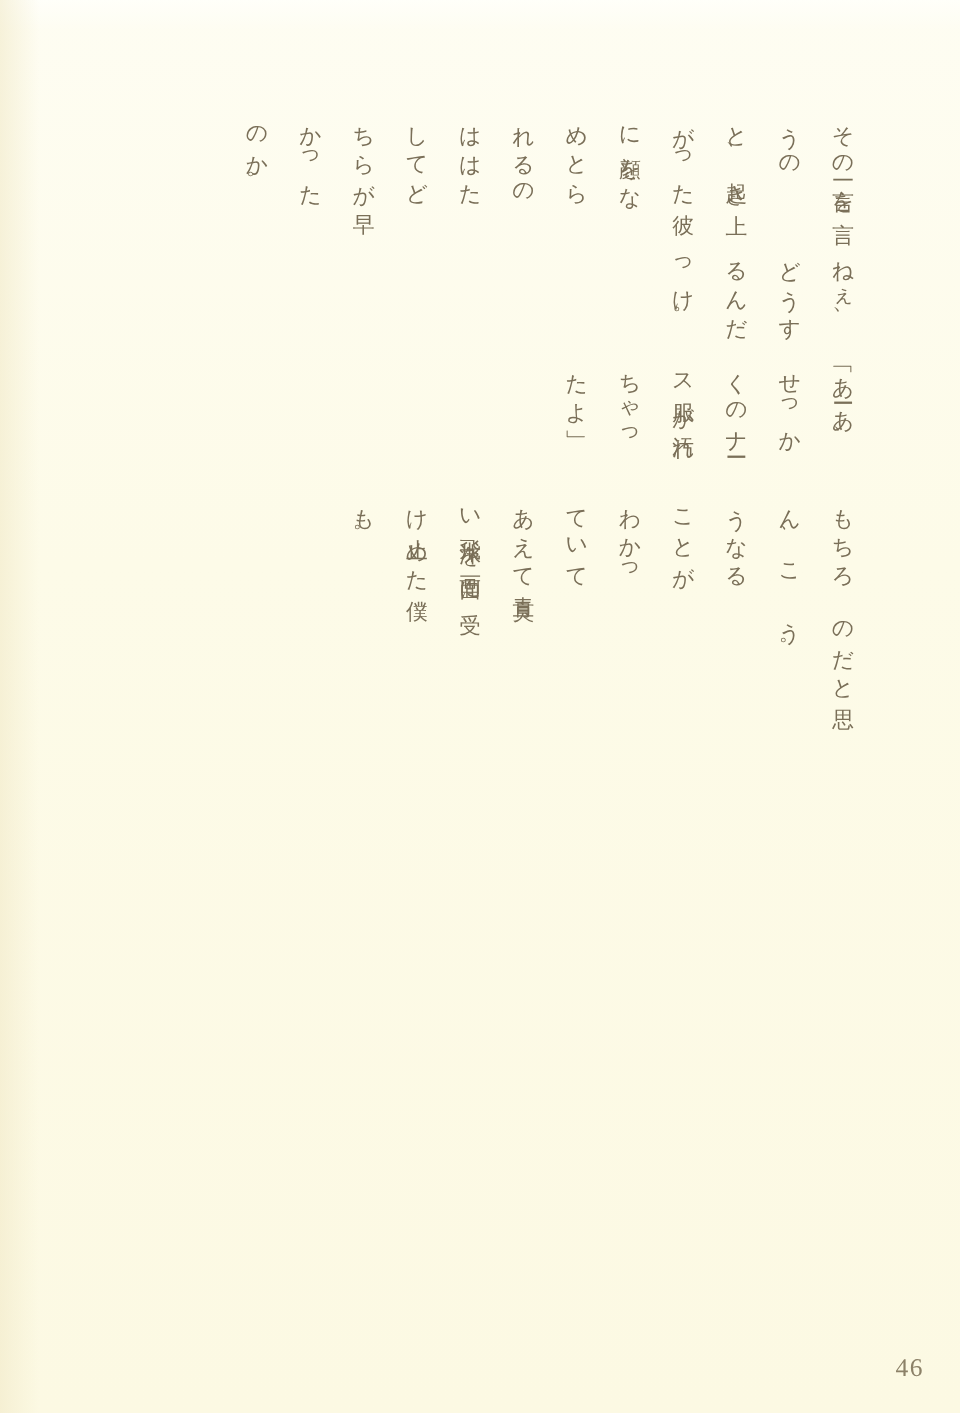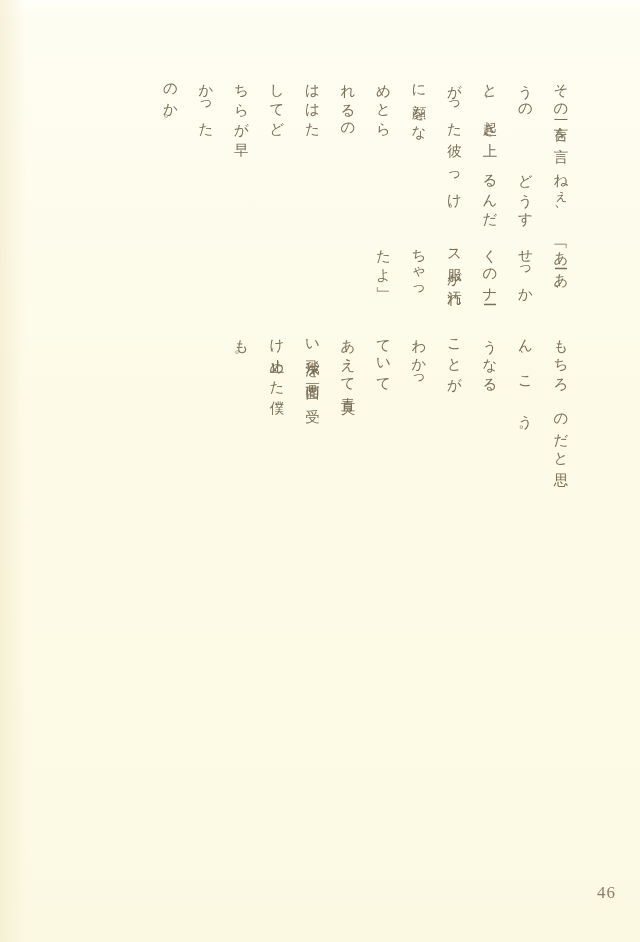--- a/index.html
+++ b/index.html
@@ -53,21 +53,21 @@
   }
   .gap-sm {
     width: 6px;
   }
   .gap-md {
     width: 26px;
   }
   .page-number {
     position: absolute;
     right: 24px;
-    bottom: 39px;
+    bottom: 20px;
     font-size: 17px;
     color: #8c8168;
     font-family: "Liberation Serif", "DejaVu Serif", serif;
     letter-spacing: 1px;
     text-align: right;
   }
   .edge-shade-left {
     position: absolute;
     top: 0;
     left: 0;

